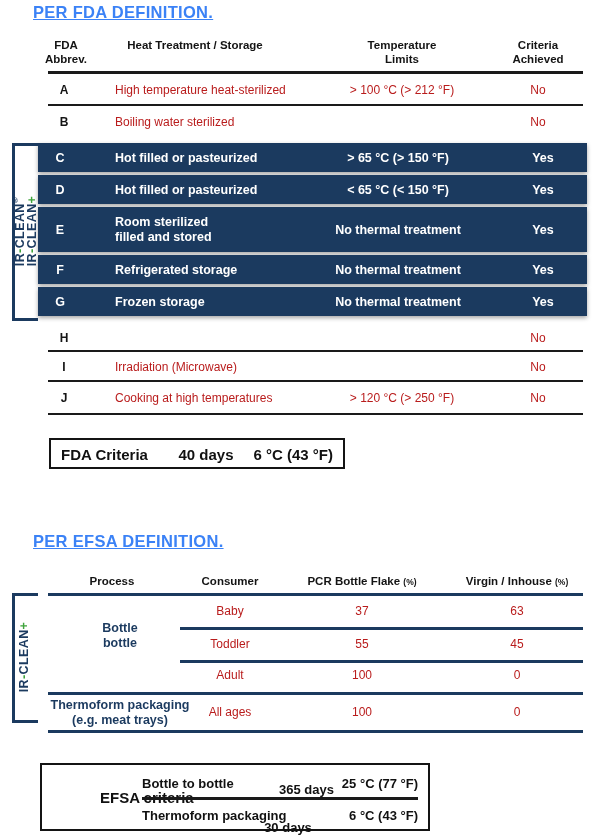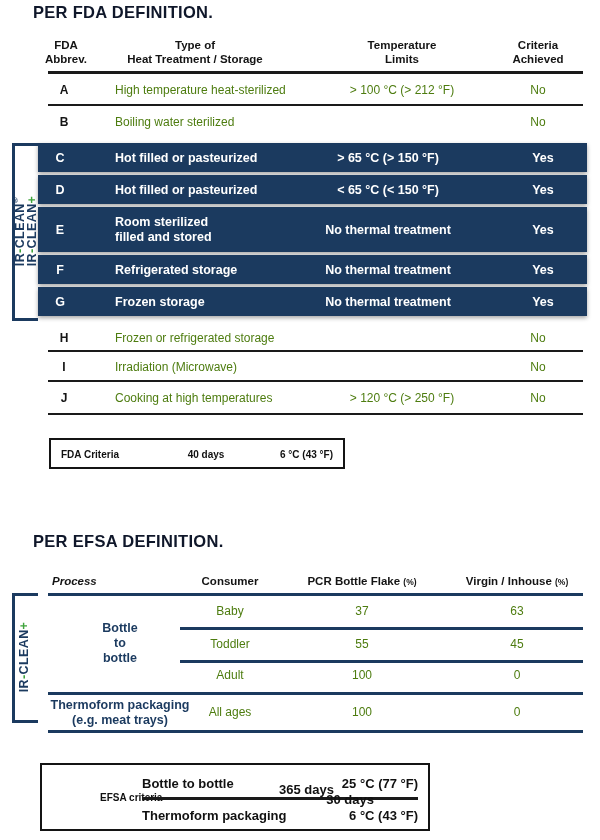--- a/index.html
+++ b/index.html
@@ -1,75 +1,74 @@
 <!DOCTYPE html>
 <html><head>
 <meta charset="utf-8">
 <style>
   html,body{margin:0;padding:0;background:#fff;}
   .page{position:relative;width:600px;height:840px;background:#ffffff;
         font-family:"Liberation Sans",sans-serif;overflow:hidden;}
 
   .heading{position:absolute;left:33px;margin:0;font-size:16.5px;font-weight:bold;
-           color:#0f172a;letter-spacing:0.3px;white-space:nowrap;}
+           color:#3b82f6;letter-spacing:0.3px;white-space:nowrap;text-decoration:underline;}
 
   .th{position:absolute;text-align:center;font-weight:bold;font-size:11.5px;
       line-height:14px;color:#141414;}
-  .th-left{text-align:left;font-style:italic;}
+  .th-left{text-align:center;}
   .blk{display:block;}
   .unit{font-size:8.5px;}
 
   .hline{position:absolute;background:#1a1a1a;}
   .navyline{position:absolute;background:#1b3a5f;}
 
-  .cell{position:absolute;font-size:12px;color:#4d7c0f;height:16px;line-height:16px;white-space:nowrap;}
+  .cell{position:absolute;font-size:12px;color:#b91c1c;height:16px;line-height:16px;white-space:nowrap;}
   .c-abbrev{left:40px;width:48px;text-align:center;font-weight:bold;color:#151515;}
   .c-type{left:115px;}
   .c-temp{left:322px;width:160px;text-align:center;}
   .c-crit{left:490px;width:96px;text-align:center;}
 
   .hl-block{position:absolute;left:38px;top:143px;width:549px;height:173px;
             filter:drop-shadow(0 2px 2px rgba(0,0,0,0.35));}
   .hl-bar{position:absolute;left:0;width:100%;background:#1b3a5f;}
   .hl-cell{position:absolute;color:#ffffff;font-weight:bold;font-size:12.5px;
            white-space:nowrap;top:50%;transform:translateY(-50%);}
   .hl-abbrev{left:2px;width:40px;text-align:center;}
   .hl-type{left:77px;}
-  .hl-temp{left:270px;width:160px;text-align:center;}
+  .hl-temp{left:280px;width:160px;text-align:center;}
   .hl-crit{left:462px;width:86px;text-align:center;}
   .two .blk{line-height:15px;}
 
   .vlabel{position:absolute;width:110px;text-align:center;white-space:nowrap;
           font-weight:bold;font-size:12.5px;letter-spacing:0.4px;color:#1b3a5f;
           transform:rotate(-90deg);transform-origin:center;}
   .green{color:#3fa43c;}
   .supmark{font-size:8px;vertical-align:super;}
 
   .cbox{position:absolute;border:2px solid #141414;background:#fff;box-sizing:border-box;}
-  .cbox-text{position:absolute;font-weight:bold;font-size:10px;color:#111;
+  .cbox-text{position:absolute;font-weight:bold;font-size:15px;color:#111;
              white-space:nowrap;top:50%;transform:translateY(-50%);}
   .cbox-row-text{position:absolute;font-weight:bold;font-size:13px;color:#111;
                  white-space:nowrap;transform:translateY(-50%);}
 
   .proc-label{position:absolute;left:40px;width:160px;text-align:center;
               font-weight:bold;font-size:12.5px;color:#1b3a5f;line-height:15px;}
 </style>
 </head>
 <body>
 
 <div class="page">
 
   <h1 class="heading" style="top:3px;">PER FDA DEFINITION.</h1>
 
   <div class="th" style="left:40px;top:38px;width:52px;">
     <span class="blk">FDA</span>
     <span class="blk">Abbrev.</span>
   </div>
   <div class="th" style="left:100px;top:38px;width:190px;">
-    <span class="blk">Type of</span>
     <span class="blk">Heat Treatment / Storage</span>
   </div>
   <div class="th" style="left:490px;top:38px;width:96px;">
     <span class="blk">Criteria</span>
     <span class="blk">Achieved</span>
   </div>
   <div class="th" style="left:322px;top:38px;width:160px;">
     <span class="blk">Temperature</span>
     <span class="blk">Limits</span>
   </div>
@@ -126,21 +125,20 @@
   <div class="navyline" style="left:12px;top:143px;width:26px;height:2.5px;"></div>
   <div class="navyline" style="left:12px;top:318px;width:26px;height:2.5px;"></div>
   <div class="vlabel" style="left:-36px;top:224px;">
     <span>IR</span><span class="green">-</span><span>CLEAN</span><span class="supmark">®</span>
   </div>
   <div class="vlabel" style="left:-23px;top:224px;">
     <span>IR</span><span class="green">-</span><span>CLEAN</span><span class="green">+</span>
   </div>
 
   <span class="cell c-abbrev" style="top:330px;">H</span>
-  <span class="cell c-type" style="top:330px;">Frozen or refrigerated storage</span>
   <span class="cell c-crit" style="top:330px;">No</span>
   <div class="hline" style="left:48px;top:350px;width:535px;height:2px;"></div>
 
   <span class="cell c-abbrev" style="top:359px;">I</span>
   <span class="cell c-type" style="top:359px;">Irradiation (Microwave)</span>
   <span class="cell c-crit" style="top:359px;">No</span>
   <div class="hline" style="left:48px;top:380px;width:535px;height:2px;"></div>
 
   <span class="cell c-abbrev" style="top:390px;">J</span>
   <span class="cell c-type" style="top:390px;">Cooking at high temperatures</span>
@@ -164,21 +162,20 @@
   </div>
   <div class="th" style="left:282px;top:574px;width:160px;">
     <span>PCR Bottle Flake</span>
     <span class="unit">(%)</span>
   </div>
 
   <div class="navyline" style="left:48px;top:593px;width:535px;height:3px;"></div>
 
   <div class="proc-label" style="top:621px;">
     <span class="blk">Bottle</span>
-    <span class="blk">to</span>
     <span class="blk">bottle</span>
   </div>
   <div class="proc-label" style="top:698px;">
     <span class="blk">Thermoform packaging</span>
     <span class="blk">(e.g. meat trays)</span>
   </div>
 
   <span class="cell" style="left:170px;width:120px;text-align:center;top:603px;">Baby</span>
   <span class="cell" style="left:302px;width:120px;text-align:center;top:603px;">37</span>
   <span class="cell" style="left:457px;width:120px;text-align:center;top:603px;">63</span>
@@ -206,17 +203,17 @@
     <span>IR</span><span class="green">-</span><span>CLEAN</span><span class="green">+</span>
   </div>
 
   <div class="cbox" style="left:40px;top:763px;width:390px;height:68px;">
     <span class="cbox-text" style="left:14px;margin-left:44px;">EFSA criteria</span>
     <span class="cbox-row-text" style="left:100px;top:18px;">Bottle to bottle</span>
     <span class="cbox-row-text" style="left:200px;width:92px;text-align:right;top:24px;">365 days</span>
     <span class="cbox-row-text" style="right:10px;top:18px;">25 °C (77 °F)</span>
     <div class="hline" style="left:100px;top:32px;width:276px;height:2.5px;"></div>
     <span class="cbox-row-text" style="left:100px;top:50px;">Thermoform packaging</span>
-    <span class="cbox-row-text" style="left:200px;width:92px;text-align:right;top:34px;margin-left:40px;">30 days</span>
+    <span class="cbox-row-text" style="left:200px;width:92px;text-align:center;top:62px;">30 days</span>
     <span class="cbox-row-text" style="right:10px;top:50px;">6 °C (43 °F)</span>
   </div>
 
 </div>
 
 </body></html>

